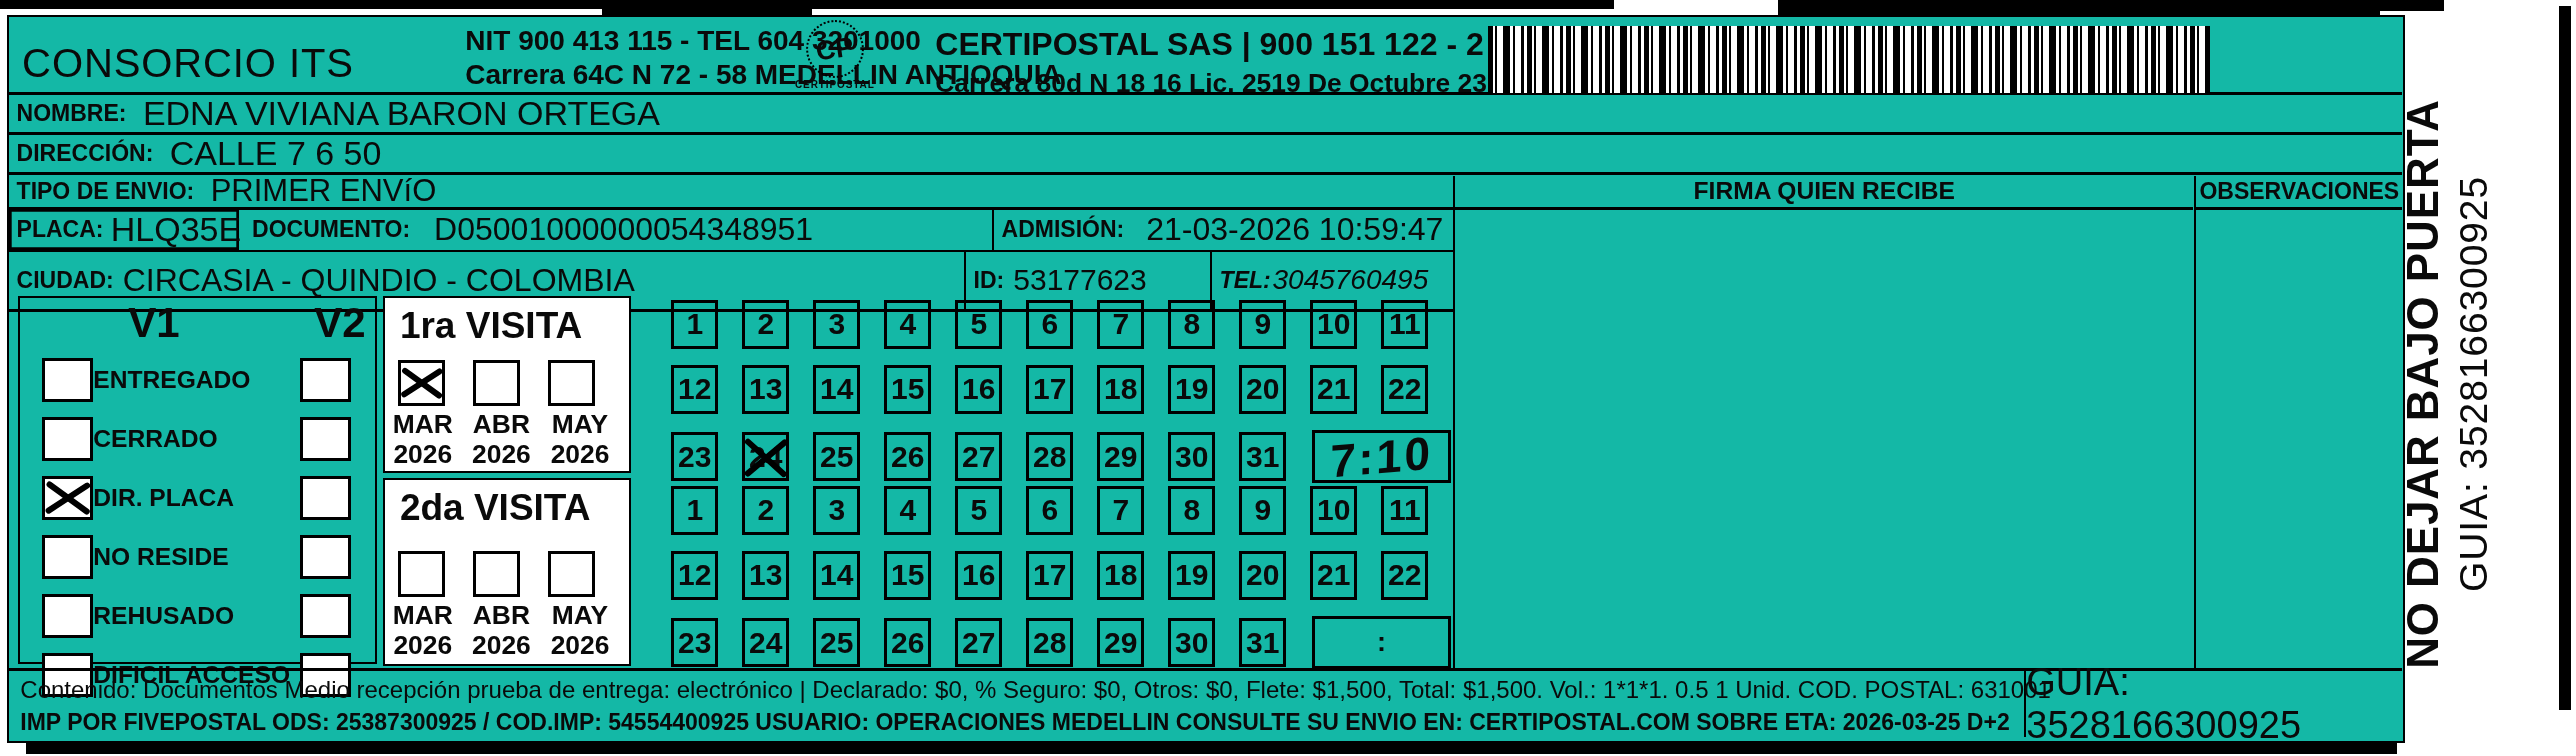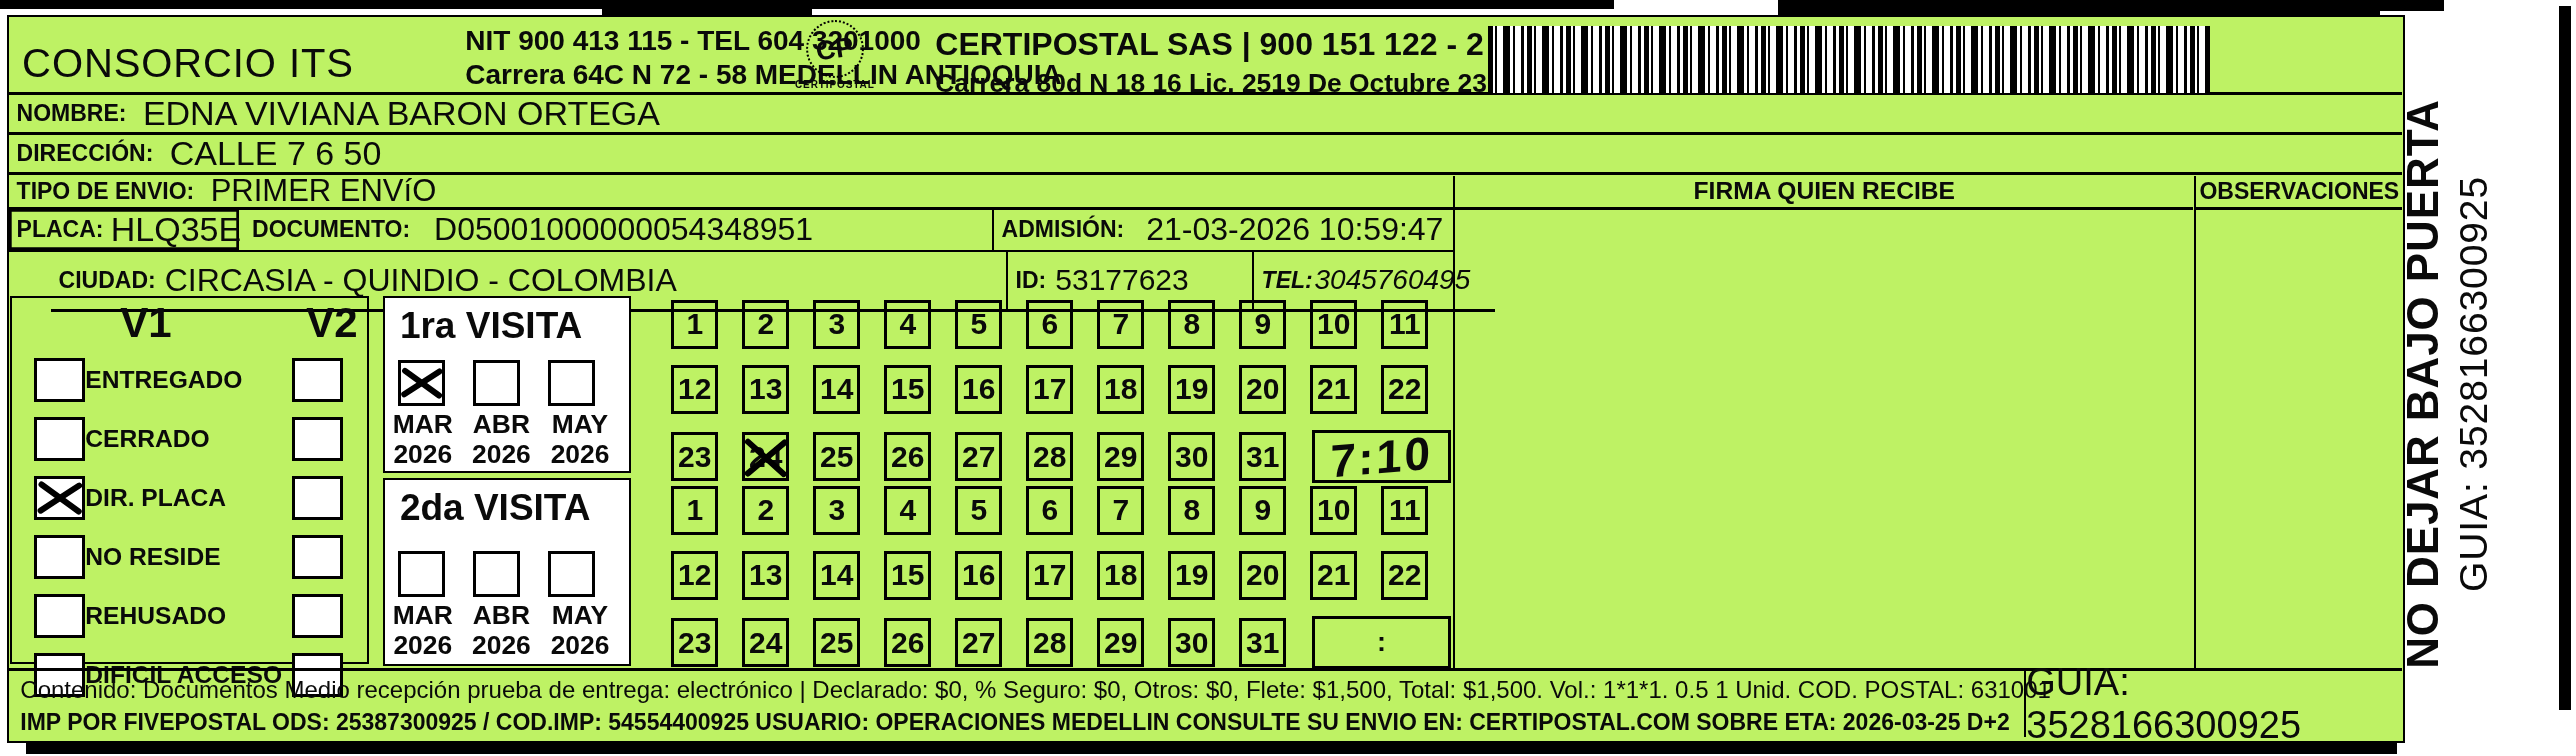--- a/index.html
+++ b/index.html
@@ -3,21 +3,21 @@
 <meta charset="utf-8">
 <style>
   * { box-sizing: border-box; margin: 0; padding: 0; }
   html,body { background:#fff; }
   body { font-family: "Liberation Sans", sans-serif; color:#0a0a0a; }
   #page { position:relative; width:2576px; height:757px; background:#fff; overflow:hidden; }
 
   .scanbar { position:absolute; background:#000; }
 
   
-  #form { position:absolute; left:7.3px; top:14.6px; width:2398px; height:728px; border:2.7px solid #000; background:#bef264; }
+  #form { position:absolute; left:7.3px; top:14.6px; width:2398px; height:728px; border:2.7px solid #000; background:#14b8a6; }
 
   
   .hdr { position:absolute; left:0; top:0; width:2393px; height:78px; border-bottom:3.6px solid #000; }
   .company { position:absolute; left:12.8px; top:24px; font-size:40px; letter-spacing:0.9px; }
   .nit-block { position:absolute; left:456px; top:7.3px; font-size:28px; font-weight:bold; line-height:34px; }
   .logo { position:absolute; left:771px; top:3.6px; width:109px; text-align:center; }
   .logo-circle { width:58px; height:58px; margin:0 auto; border:2.7px dotted #000; border-radius:50%; display:flex; align-items:center; justify-content:center; }
   .logo-mono { font-size:27px; font-weight:bold; transform:rotate(-8deg); }
   .logo-cap { font-size:10px; font-weight:bold; letter-spacing:0.9px; margin-top:0.9px; }
   .cert-block { position:absolute; left:926px; top:9px; }
@@ -28,39 +28,39 @@
 
   
   .frow { position:absolute; left:0; width:1444px; display:flex; align-items:center; border-bottom:2.7px solid #000; }
   .frow.full { width:2393px; }
   .flabel { font-size:23px; font-weight:bold; padding-left:7.3px; white-space:nowrap; }
   .fvalue { font-size:34px; margin-left:16.4px; white-space:nowrap; }
   #row-nombre    { top:78px;  height:40px; border-bottom-width:3.6px; }
   #row-direccion { top:118px; height:40px; border-bottom-width:3.6px; }
   #row-tipo      { top:159px; height:34px; border-bottom-width:3.6px; }
   #row-placa     { top:192px; height:43px; }
-  #row-ciudad    { top:235px; height:60px; border-bottom-width:3.6px;margin-left:42px; }
+  #row-ciudad    { top:235px; height:60px; border-bottom-width:3.6px; }
   .cell { height:100%; display:flex; align-items:center; }
   .bR { border-right:2.7px solid #000; }
   .placa-box { width:230px; box-shadow:inset 0 0 0 2.7px #000; }
   .doc-cell { width:755px; }
   .adm-cell { flex:1; }
   .ciu-cell { width:957px; }
   .id-cell  { width:246px; }
   .tel-cell { flex:1;font-style:italic; }
   .fvalue.sm { font-size:30px; margin-left:9px; }
 
   
   .rcol { position:absolute; top:159px; height:492px; border-left:2.7px solid #000; }
   #col-firma { left:1444px; width:740px; }
   #col-obs   { left:2185px; width:208px; }
   .col-head { height:34px; border-bottom:3.6px solid #000; display:flex; align-items:center; justify-content:center; font-size:24.6px; font-weight:bold; }
 
   
-  #status-panel { position:absolute; left:1px; top:279px; width:359px; height:368px; border:2.7px solid #000; padding-top:57px; }
+  #status-panel { position:absolute; left:9px; top:279px; width:359px; height:368px; border:2.7px solid #000; padding-top:57px; }
   .v-head { position:absolute; top:1.8px; font-size:42px; font-weight:bold; }
   #v1-head { left:108px; } #v2-head { left:294px; }
   .status-row { display:flex; align-items:center; height:50px; margin-bottom:9px; padding:0 24px 0 22px; }
   .status-label { flex:1; text-align:left; font-size:24.6px; font-weight:bold; }
   .check { position:relative; width:51px; height:44px; border:3.6px solid #000; background:#fff; flex:0 0 auto; }
 
   .xmark::before,.xmark::after { content:""; position:absolute; left:-8%; top:44%; width:116%; height:6.4px; background:#000; border-radius:3.6px; }
   .xmark::before { transform:rotate(36deg); } .xmark::after { transform:rotate(-33deg); }
 
   

